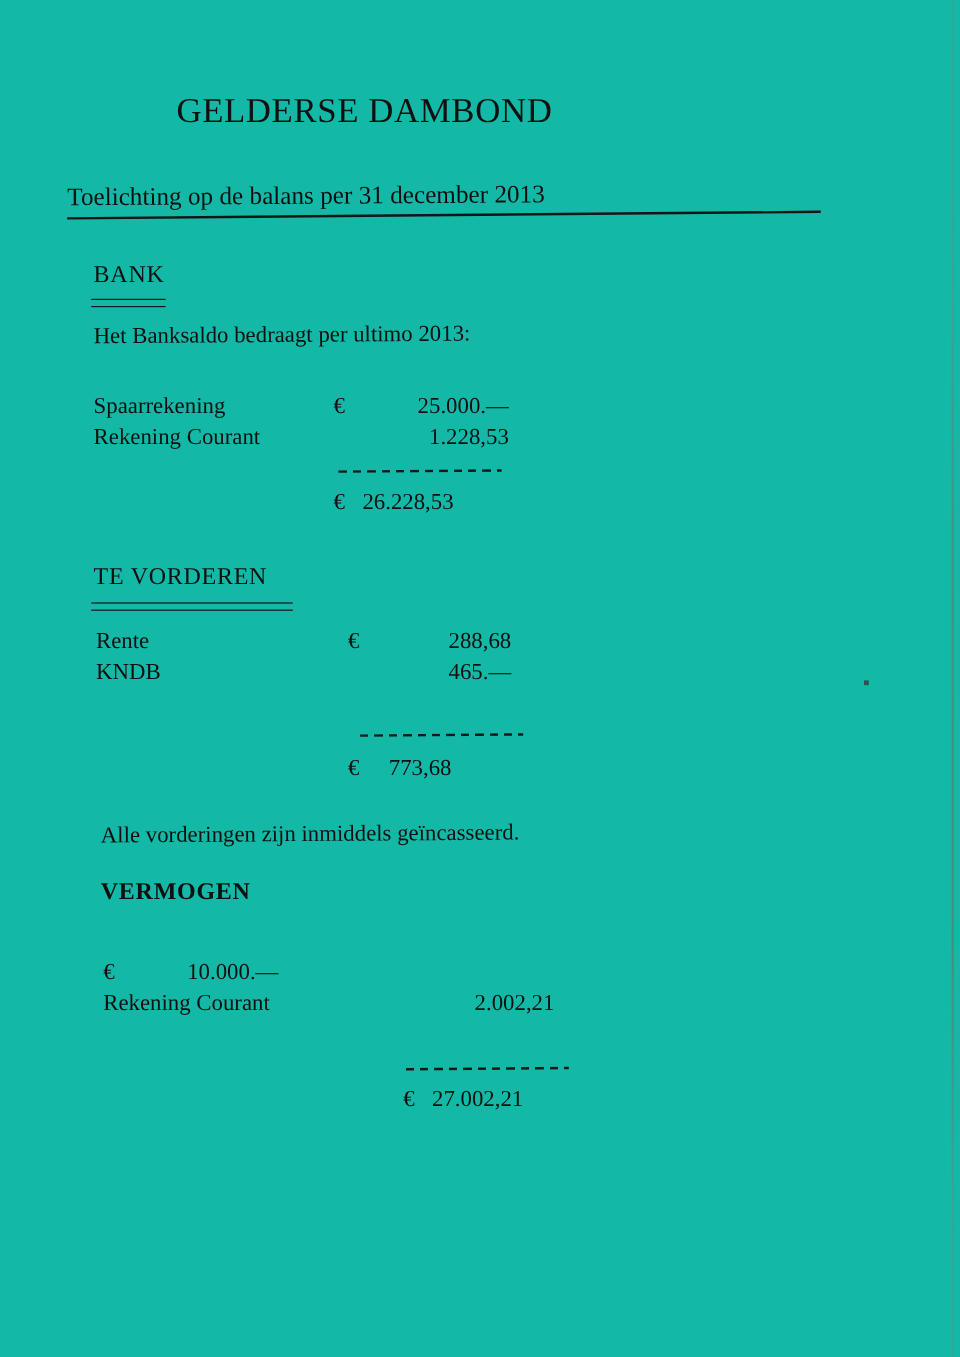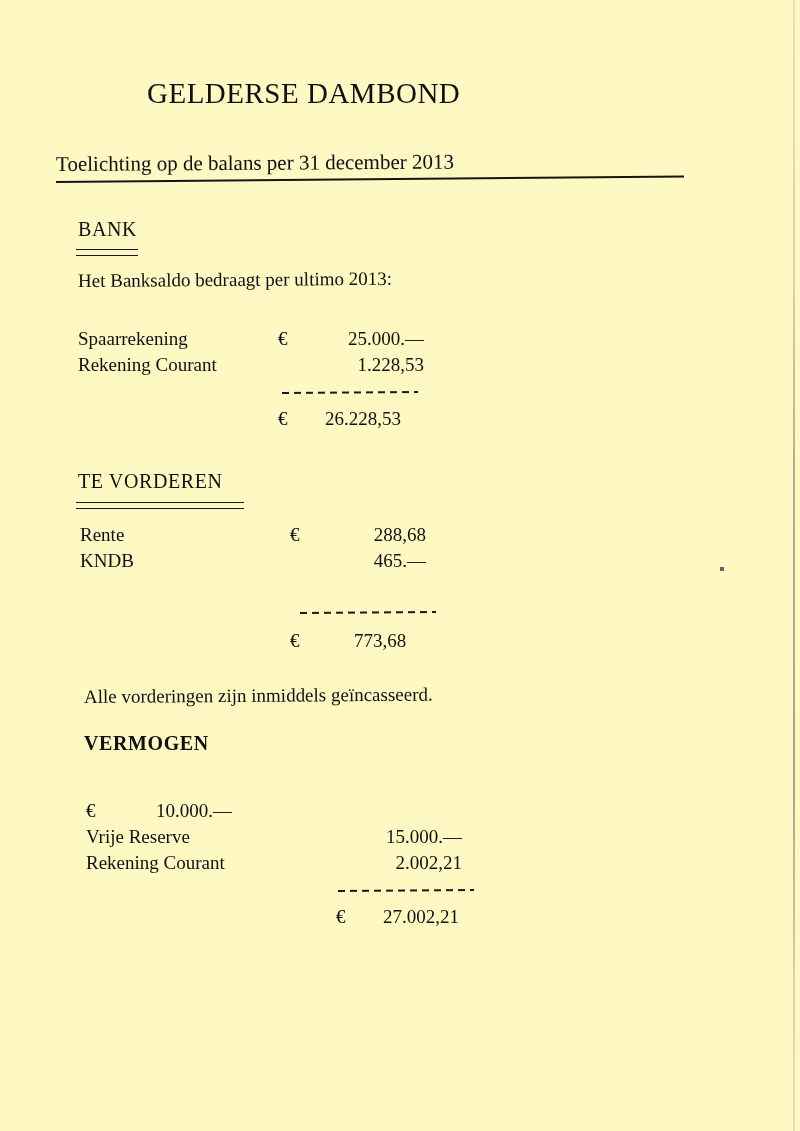--- a/index.html
+++ b/index.html
@@ -8,21 +8,21 @@
     background: #ffffff;
   }
   body {
     font-family: "Liberation Serif", "DejaVu Serif", serif;
     color: #101010;
   }
   .page {
     position: relative;
     width: 800px;
     height: 1131px;
-    background: #fef9c3;
+    background: #14b8a6;
     overflow: hidden;
   }
   
   .scan-edge {
     position: absolute;
     top: 0;
     left: 793px;
     width: 2px;
     height: 1131px;
     background: linear-gradient(to bottom,
@@ -142,21 +142,21 @@
     align-items: baseline;
   }
   .total-row .cur {
     font-size: 19px;
     flex: none;
     text-align: left;
   }
   .total-row .amt {
     font-size: 19px;
     flex: none;
-    text-align: center;
+    text-align: left;
     white-space: nowrap;
   }
 </style>
 </head>
 <body>
 
 <div class="page">
 
   <div class="scan-edge"></div>
   <div class="scan-speck"></div>
@@ -224,25 +224,20 @@
 
   <div class="section">
     <div class="heading" style="top:732px; left:84px;font-weight:bold;">VERMOGEN</div>
 
     <div class="rows" style="left:86px; top:800px;">
       <div class="row">
         <div class="cur">€</div>
         <div class="amt" style="width:122px;">10.000.—</div>
       </div>
       <div class="row">
-        <div class="label" style="width:230px;">Vrije Reserve</div>
-        <div class="cur"></div>
-        <div class="amt" style="width:122px;">15.000.—</div>
-      </div>
-      <div class="row">
         <div class="label" style="width:230px;">Rekening Courant</div>
         <div class="cur"></div>
         <div class="amt" style="width:122px;">2.002,21</div>
       </div>
     </div>
 
     <div class="dashed-rule" style="left:338px; top:890px; width:136px;"></div>
 
     <div class="total-row" style="left:336px; top:906px;">
       <div class="cur" style="width:24px;">€</div>

